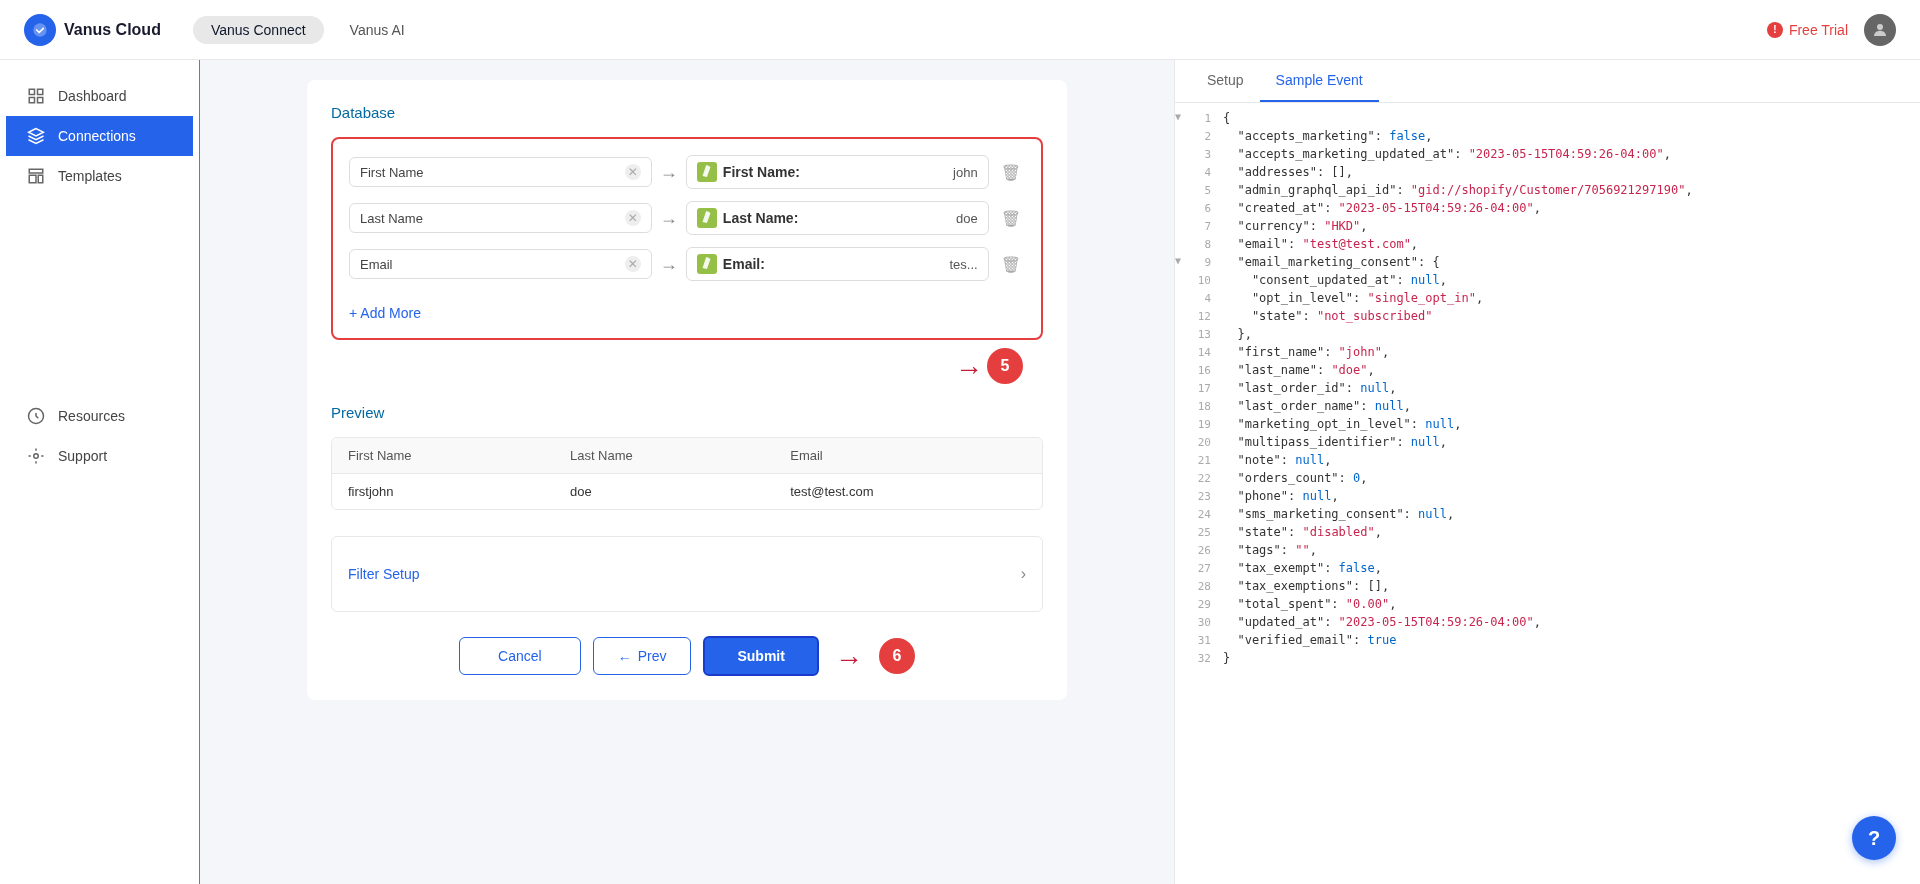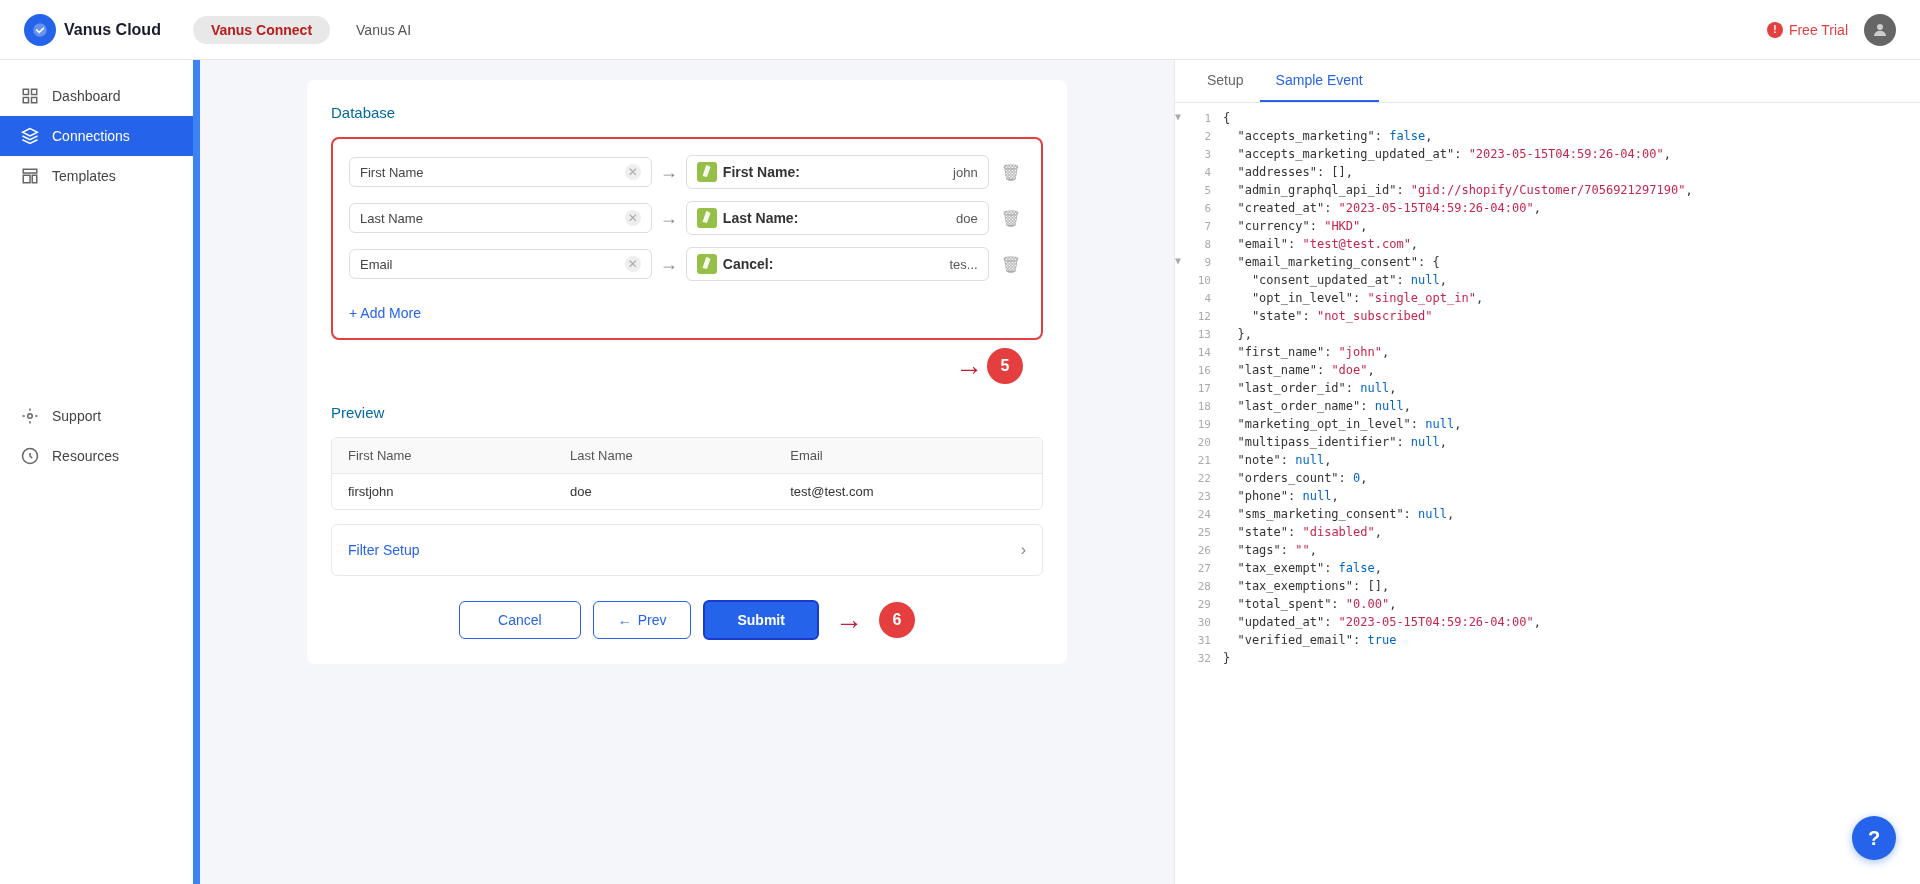--- a/index.html
+++ b/index.html
@@ -9,21 +9,21 @@
     .top-nav {
       display: flex; align-items: center; background: #fff; border-bottom: 1px solid #e8e8e8;
       padding: 0 24px; height: 60px; flex-shrink: 0; position: relative; z-index: 10;
     }
     .logo-area { display: flex; align-items: center; gap: 8px; margin-right: 32px; }
     .logo-circle { width: 32px; height: 32px; background: #2563eb; border-radius: 50%; display: flex; align-items: center; justify-content: center; }
     .logo-circle svg { width: 20px; height: 20px; }
     .logo-text { font-weight: 700; font-size: 16px; color: #1a1a2e; }
     .nav-tabs { display: flex; gap: 8px; }
     .nav-tab { padding: 6px 18px; border-radius: 20px; font-size: 14px; cursor: pointer; border: none; background: transparent; color: #555; }
-    .nav-tab.active { background: #e8e8e8; color: #b91c1c; font-weight: 700; }
+    .nav-tab.active { background: #e8e8e8; color: #0f172a; font-weight: 400; }
     .nav-right { margin-left: auto; display: flex; align-items: center; gap: 16px; }
     .free-trial { display: flex; align-items: center; gap: 6px; font-size: 14px; color: #e53e3e; cursor: pointer; }
     .free-trial-icon { width: 16px; height: 16px; background: #e53e3e; border-radius: 50%; display: flex; align-items: center; justify-content: center; color: white; font-size: 10px; font-weight: bold; }
     .avatar { width: 32px; height: 32px; border-radius: 50%; background: #666; display: flex; align-items: center; justify-content: center; cursor: pointer; }
 
     
     .app-body { display: flex; flex: 1; overflow: hidden; }
     .sidebar-item { display: flex; align-items: center; gap: 12px; padding: 10px 20px; cursor: pointer; font-size: 14px; color: #444; border-radius: 0; }
     .sidebar-item.active { background: #2563eb; color: #fff; }
     .sidebar-item .s-icon { width: 20px; height: 20px; display: flex; align-items: center; justify-content: center; flex-shrink: 0; }
@@ -55,21 +55,21 @@
     .add-more { color: #2563eb; font-size: 14px; cursor: pointer; margin-top: 12px; display: inline-flex; align-items: flex-start; gap: 4px; }
 
     
     .preview-section { margin-top: 20px; }
     .preview-table { width: 100%; border: 1px solid #e8e8e8; border-radius: 6px; overflow: hidden; }
     .preview-table table { width: 100%; border-collapse: collapse; }
     .preview-table th { background: #f9f9f9; font-size: 13px; font-weight: 500; color: #555; padding: 10px 16px; text-align: left; border-bottom: 1px solid #e8e8e8; }
     .preview-table td { font-size: 13px; color: #333; padding: 10px 16px; }
 
     
-    .filter-row { display: flex; align-items: center; justify-content: space-between; border: 1px solid #e8e8e8; border-radius: 6px; padding: 16px 16px; margin-top: 14px; cursor: pointer; }
+    .filter-row { display: flex; align-items: center; justify-content: space-between; border: 1px solid #e8e8e8; border-radius: 6px; padding: 28px 16px; margin-top: 26px; cursor: pointer; }
     .filter-label { color: #2563eb; font-size: 14px; }
     .filter-chevron { color: #888; font-size: 16px; }
 
     
     .action-bar { display: flex; align-items: center; gap: 12px; margin-top: 24px; justify-content: center; }
     .btn-cancel { background: #fff; border: 1px solid #2563eb; color: #2563eb; padding: 10px 38px; border-radius: 6px; font-size: 14px; cursor: pointer; }
     .btn-prev { background: #fff; border: 1px solid #2563eb; color: #2563eb; padding: 10px 24px; border-radius: 6px; font-size: 14px; cursor: pointer; display: flex; align-items: center; gap: 6px; }
     .btn-submit { background: #2563eb; color: #fff; border: 2px solid #1a3ccc; padding: 10px 32px; border-radius: 6px; font-size: 14px; font-weight: 600; cursor: pointer; }
     .step-circle { width: 36px; height: 36px; background: #e53e3e; border-radius: 50%; color: #fff; font-size: 16px; font-weight: 700; display: flex; align-items: center; justify-content: center; flex-shrink: 0; }
 
@@ -86,21 +86,21 @@
     .line-content .bool { color: #0066cc; }
     .line-content .num { color: #0066cc; }
     .line-content .null-val { color: #0066cc; }
     .expand-arrow { color: #aaa; font-size: 10px; width: 12px; flex-shrink: 0; }
 
     
     .help-btn { position: fixed; bottom: 24px; right: 24px; width: 44px; height: 44px; background: #2563eb; border-radius: 50%; color: #fff; font-size: 20px; font-weight: bold; display: flex; align-items: center; justify-content: center; cursor: pointer; box-shadow: 0 2px 8px rgba(37,99,235,0.4); z-index: 100; }
 
     
     .sidebar-wrapper { position: relative; width: 200px; flex-shrink: 0; }
-    .sidebar-nav { width: 200px; background: #fff; border-right: 7px solid #3b82f6; padding: 16px 0; height: 100%; }
+    .sidebar-nav { width: 200px; background: #fff; border-right: 1px solid #3b82f6; padding: 16px 6px; height: 100%; }
   </style>
 </head>
 <body>
 
 <nav class="top-nav">
   <div class="logo-area">
     <div class="logo-circle">
       <svg viewBox="0 0 24 24" fill="white">
           <circle cx="12" cy="12" r="8" fill="white" opacity="0.3"></circle>
           <path d="M8 12l3 3 5-5" stroke="white" stroke-width="2" fill="none" stroke-linecap="round" stroke-linejoin="round"></path>
@@ -158,34 +158,34 @@
               <rect x="3" y="11" width="9" height="10"></rect>
               <rect x="15" y="11" width="6" height="10"></rect>
             </svg>
         </div>
         <span>Templates</span>
       </div>
       <div style="height: 200px;"></div>
       <div class="sidebar-item">
         <div class="s-icon">
           <svg width="18" height="18" viewBox="0 0 24 24" fill="none" stroke="#666" stroke-width="2">
+              <circle cx="12" cy="12" r="10"></circle>
+              <path d="M12 8v4l3 3"></path>
+            </svg>
+        </div>
+        <span>Resources</span>
+      </div>
+      <div class="sidebar-item">
+        <div class="s-icon">
+          <svg width="18" height="18" viewBox="0 0 24 24" fill="none" stroke="#666" stroke-width="2">
               <circle cx="12" cy="12" r="3"></circle>
               <path d="M12 2v3M12 19v3M2 12h3M19 12h3"></path>
             </svg>
         </div>
         <span>Support</span>
-      </div>
-      <div class="sidebar-item">
-        <div class="s-icon">
-          <svg width="18" height="18" viewBox="0 0 24 24" fill="none" stroke="#666" stroke-width="2">
-              <circle cx="12" cy="12" r="10"></circle>
-              <path d="M12 8v4l3 3"></path>
-            </svg>
-        </div>
-        <span>Resources</span>
       </div>
     </div>
   </div>
 
   <div class="main-content">
 
     <div class="left-panel">
       <div class="form-card">
 
         <div>
@@ -236,21 +236,21 @@
                 <span class="field-clear">✕</span>
               </div>
               <span class="arrow-sep">→</span>
               <div class="source-box">
                 <div class="shopify-icon">
                   <svg viewBox="0 0 40 40" width="20" height="20">
                       <rect width="40" height="40" rx="6" fill="#95BF47"></rect>
                       <path d="M27 10s-0.5-0.3-1.2-0.1c-0.1-0.3-0.4-1-0.9-1.5-0.7-0.7-1.6-1-2.4-0.7l-0.5 0.2s-0.4-1.1-1.2-1.6c-1-0.6-2.2-0.2-2.8 0.8l-7 20.9 8.9 1.9L27 10z" fill="white" opacity="0.9"></path>
                     </svg>
                 </div>
-                <span class="source-label">Cancel:</span>
+                <span class="source-label">Email:</span>
                 <span class="source-value">tes...</span>
               </div>
               <span class="delete-btn">🗑</span>
             </div>
             
             <div class="add-more">
               <span>+ Add More</span>
             </div>
           </div>
         </div>

